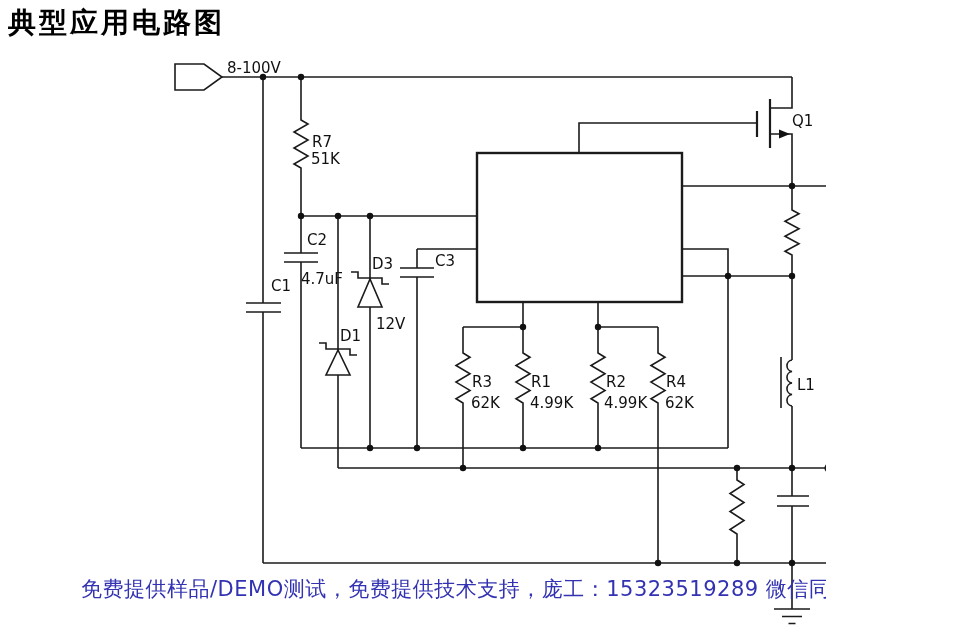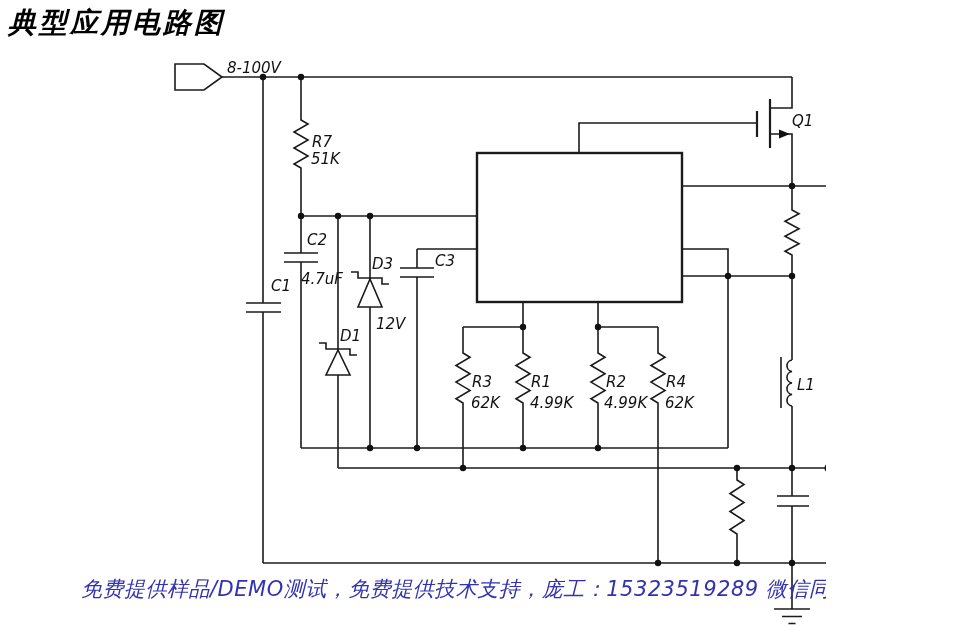--- a/index.html
+++ b/index.html
@@ -1,19 +1,18 @@
 <!DOCTYPE html>
 <html><head>
 <meta charset="utf-8">
 <style>
   html,body{margin:0;padding:0;background:#ffffff;}
   .screen{
     position:relative;width:826px;height:629px;background:#ffffff;overflow:hidden;
     font-family:"DejaVu Sans","Liberation Sans",sans-serif;
-    font-style:italic;
   }
   .page-title{
     position:absolute;left:8px;top:4px;
     font-size:28px;font-weight:bold;color:#000;letter-spacing:3px;white-space:nowrap;
   }
   .circuit-svg{position:absolute;left:0;top:0;width:961px;height:629px;}
   .footer-contact{
     position:absolute;left:81px;top:575px;
     font-size:21px;color:#3232b2;letter-spacing:0.5px;white-space:nowrap;
   }

